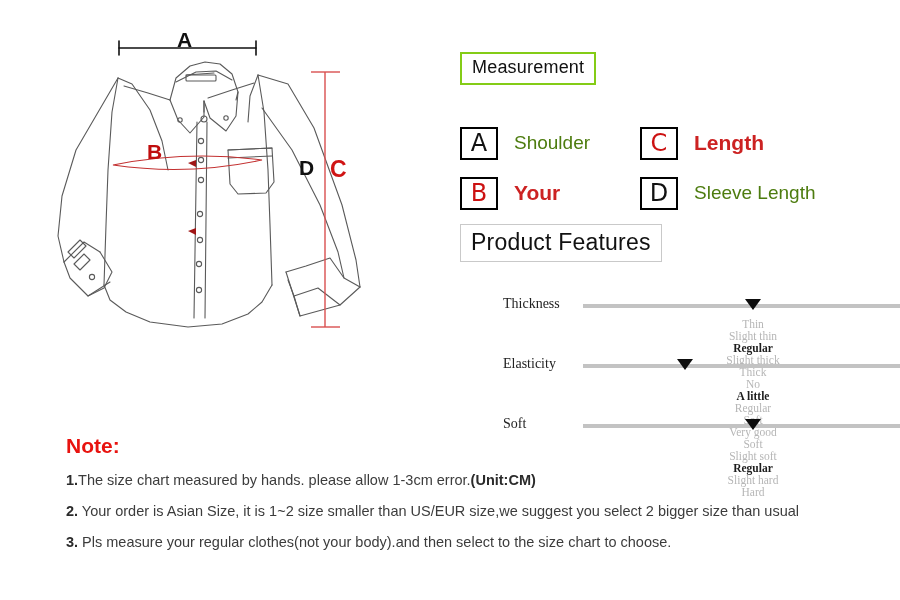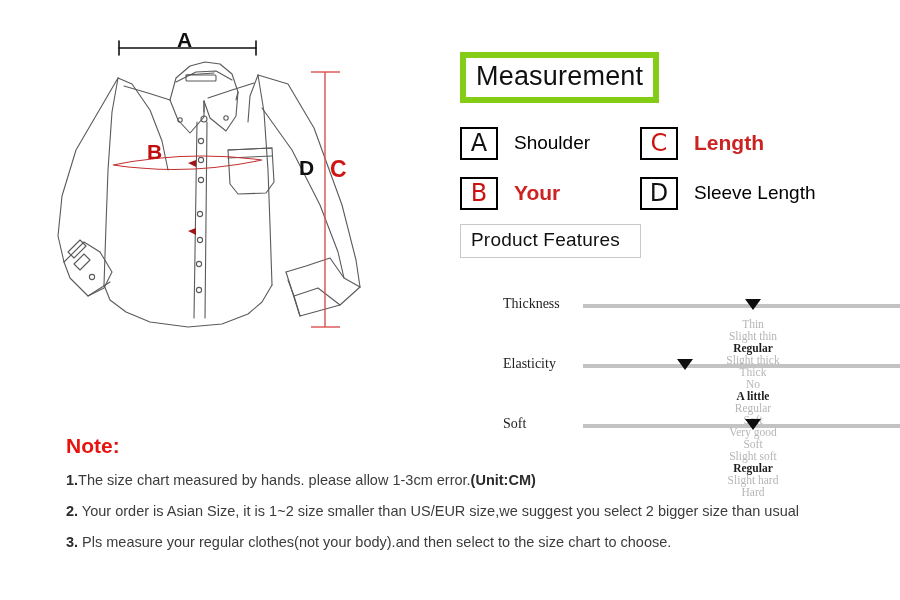--- a/index.html
+++ b/index.html
@@ -39,32 +39,32 @@
 
   
   #measurement-panel {
     position: absolute;
     left: 460px;
     top: 52px;
     width: 430px;
   }
   .title-box {
     display: inline-block;
-    border: 6px solid #84cc16;
+    border: 2px solid #84cc16;
     padding: 3px 10px 5px 10px;
-    font-size: 27px;
+    font-size: 18px;
     line-height: 1.15;
     color: #111111;
     background: #ffffff;
     letter-spacing: 0.2px;
   }
   #product-features-box {
     border: 1px solid #c9c9c9;
-    font-size: 19px;
-    padding: 4px 20px 6px 10px;
+    font-size: 23px;
+    padding: 4px 10px 6px 10px;
   }
 
   .legend-grid {
     position: absolute;
     left: 460px;
     top: 118px;
     width: 430px;
   }
   .legend-row {
     display: flex;
@@ -91,21 +91,21 @@
     background: #ffffff;
   }
   .letter-box.red { color: #cc1111; }
   .letter-box.black { color: #111111; }
   .legend-label {
     margin-left: 16px;
     font-size: 19px;
     white-space: nowrap;
   }
   .legend-label.red { color: #cc2222; font-weight: bold; font-size: 21px; }
-  .legend-label.black { color: #000000; }
+  .legend-label.black { color: #4d7c0f; }
 
   
   #feature-sliders {
     position: absolute;
     left: 460px;
     top: 296px;
     width: 420px;
     font-family: "Liberation Serif", serif;
   }
   .feature-row {

